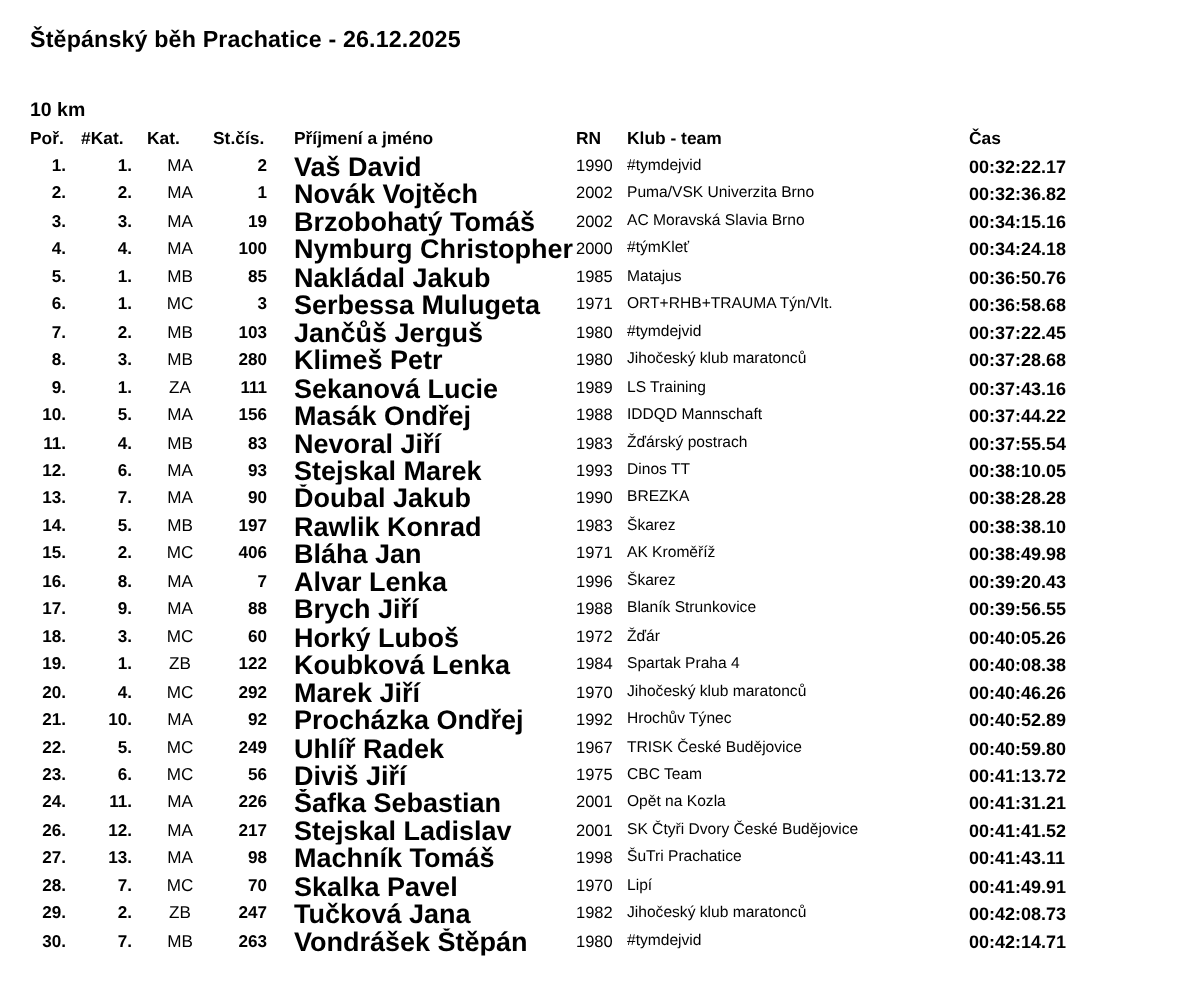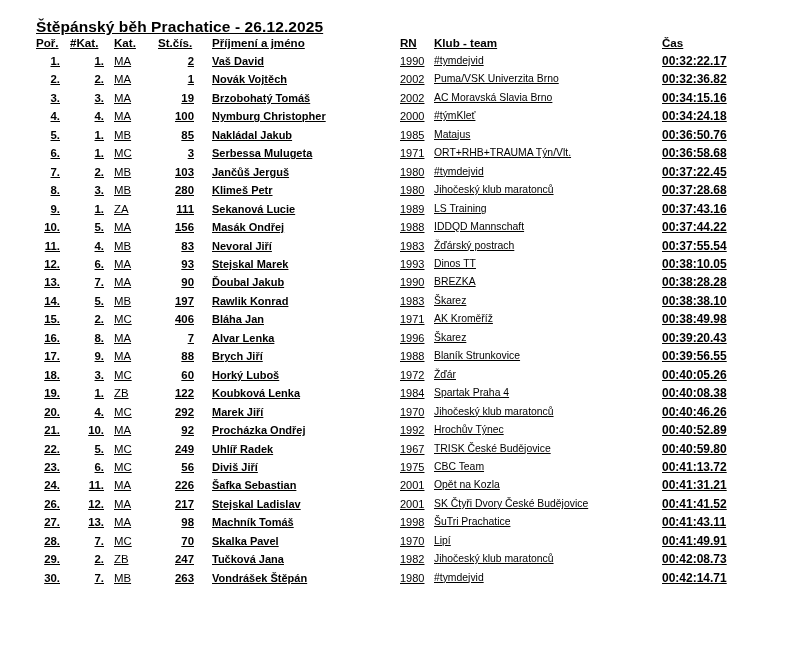--- a/index.html
+++ b/index.html
@@ -8,23 +8,22 @@
     background: #ffffff;
   }
   body {
     width: 786px;
     height: 672px;
     font-family: "Liberation Sans", sans-serif;
     color: #000000;
     overflow: hidden;
   }
   .page {
-    padding: 16px 14px 0 36px;
+    padding: 16px 14px 0 20px;
     box-sizing: border-box;
-    text-decoration: underline;
   }
   .doc-title {
     font-size: 15.5px;
     font-weight: bold;
     letter-spacing: 0.1px;
     margin: 2px 0 0 0;
   }
   .race-distance {
     font-size: 13px;
     font-weight: bold;
@@ -66,24 +65,25 @@
     font-weight: bold;
   }
   th.col-pos, th.col-katpos, th.col-start {
     text-align: left;
     padding-right: 0 !important;
   }
   th.col-pos { padding-left: 2px; }
   .col-kat {
     font-weight: normal;
     font-size: 11.4px;
+    text-align: center;
   }
   .col-name {
     font-weight: bold;
-    font-size: 11px;
+    font-size: 18px;
     padding-left: 8px !important;
   }
   th.col-name { padding-left: 8px; }
   .col-rn {
     font-size: 11px;
   }
   .col-club {
     font-size: 10.4px;
   }
   th.col-club, th.col-rn, th.col-kat, th.col-time { font-size: 11.6px; }
@@ -91,20 +91,21 @@
     font-weight: bold;
     font-size: 12px;
   }
   thead tr th { padding-bottom: 4px; }
 </style>
 </head>
 <body>
 
 <div class="page">
   <h1 class="doc-title">Štěpánský běh Prachatice - 26.12.2025</h1>
+  <div class="race-distance">10 km</div>
 
   <table class="results">
     <colgroup>
       <col class="c-pos">
         <col class="c-katpos">
         <col class="c-kat">
         <col class="c-start">
       <col class="c-name">
         <col class="c-rn">
         <col class="c-club">

